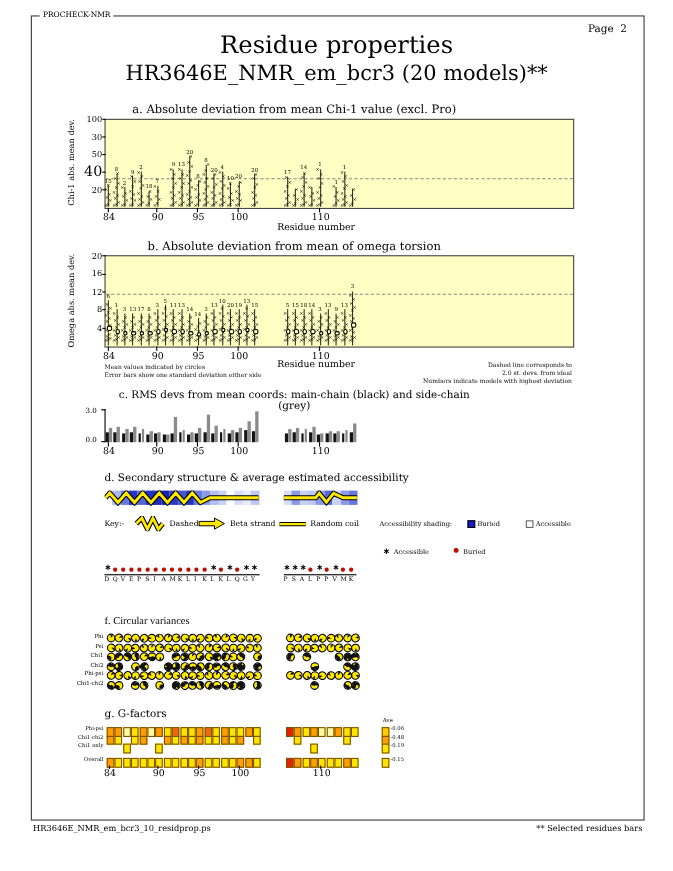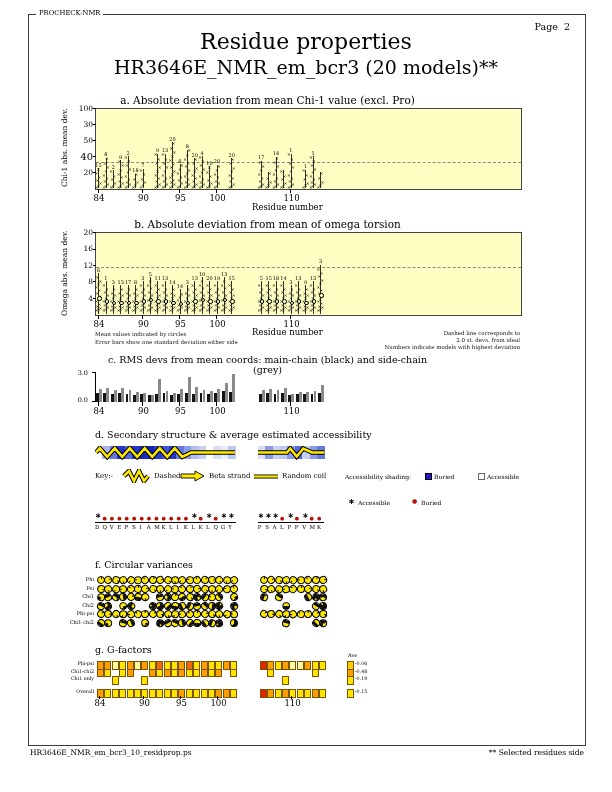--- a/index.html
+++ b/index.html
@@ -28,21 +28,21 @@
   <span class="abs" style="left:470px;top:21px;width:100px;text-align:right;font-size:9.5px;white-space:pre;">Page  2</span>
   <div class="abs center" style="left:0;width:612px;top:30px;font-size:22px;line-height:24px;">Residue properties</div>
   <div class="abs center" style="left:0;width:612px;top:57px;font-size:19px;line-height:21px;">HR3646E_NMR_em_bcr3 (20 models)**</div>
 
   <div class="abs center panel-title" style="left:95px;width:345px;top:95px;">a. Absolute deviation from mean Chi-1 value (excl. Pro)</div>
   <div class="abs vlabel" style="left:60px;top:106px;height:84px;width:10px;font-size:7.5px;">Chi-1 abs. mean dev.</div>
   <div class="abs plotbox" id="plot-a" style="left:95px;top:108px;width:425px;height:80px;">
       <div style="position: absolute; left: 0px; right: 0px; bottom: 25.6px; height: 0px; border-top: 1px dashed rgb(136, 136, 136);"></div>
       <div style="position: absolute; left: -22px; bottom: 12px; width: 19px; text-align: right; font-size: 7.5px; line-height: 8px;">20</div>
       <div style="position: absolute; left: -3px; bottom: 16px; width: 3px; height: 0.9px; background: rgb(0, 0, 0);"></div>
-      <div style="position: absolute; left: -22px; bottom: 28px; width: 19px; text-align: right; font-size: 10px; line-height: 8px;">40</div>
+      <div style="position: absolute; left: -22px; bottom: 28px; width: 19px; text-align: right; font-size: 13px; line-height: 8px;">40</div>
       <div style="position: absolute; left: -3px; bottom: 32px; width: 3px; height: 0.9px; background: rgb(0, 0, 0);"></div>
       <div style="position: absolute; left: -22px; bottom: 44px; width: 19px; text-align: right; font-size: 7.5px; line-height: 8px;">50</div>
       <div style="position: absolute; left: -3px; bottom: 48px; width: 3px; height: 0.9px; background: rgb(0, 0, 0);"></div>
       <div style="position: absolute; left: -22px; bottom: 60px; width: 19px; text-align: right; font-size: 7.5px; line-height: 8px;">30</div>
       <div style="position: absolute; left: -3px; bottom: 64px; width: 3px; height: 0.9px; background: rgb(0, 0, 0);"></div>
       <div style="position: absolute; left: -22px; bottom: 76px; width: 19px; text-align: right; font-size: 7.5px; line-height: 8px;">100</div>
       <div style="position: absolute; left: -3px; bottom: 80px; width: 3px; height: 0.9px; background: rgb(0, 0, 0);"></div>
       <div style="position: absolute; left: 2.2px; bottom: 1px; width: 1px; height: 20px; background: rgb(0, 0, 0); opacity: 0.8;"></div>
       <div style="position: absolute; left: -1.5px; bottom: -1.7px; font-size: 4.5px; line-height: 4.5px; font-family: &quot;DejaVu Sans&quot;, sans-serif;">×</div>
       <div style="position: absolute; left: 0.5px; bottom: -0.202365px; font-size: 4.5px; line-height: 4.5px; font-family: &quot;DejaVu Sans&quot;, sans-serif;">×</div>
@@ -946,21 +946,21 @@
       <div style="position: absolute; left: 199.8px; top: 11px; font-size: 5.5px; line-height: 6px;">P</div>
       <div style="position: absolute; left: 207.2px; top: -0.5px; font-size: 7.5px; line-height: 6px; color: rgb(0, 0, 0); font-weight: bold; font-family: &quot;DejaVu Sans&quot;, sans-serif;">∗</div>
       <div style="position: absolute; left: 207.2px; top: 11px; font-size: 5.5px; line-height: 6px;">V</div>
       <div style="position: absolute; left: 214.6px; top: 1.5px; font-size: 5px; line-height: 6px; color: rgb(187, 17, 0); font-weight: bold; font-family: &quot;DejaVu Sans&quot;, sans-serif;">●</div>
       <div style="position: absolute; left: 214.6px; top: 11px; font-size: 5.5px; line-height: 6px;">M</div>
       <div style="position: absolute; left: 222px; top: 1.5px; font-size: 5px; line-height: 6px; color: rgb(187, 17, 0); font-weight: bold; font-family: &quot;DejaVu Sans&quot;, sans-serif;">●</div>
       <div style="position: absolute; left: 222px; top: 11px; font-size: 5.5px; line-height: 6px;">K</div>
       <div style="position: absolute; left: 162.8px; top: 9px; width: 66.6px; height: 0px; border-top: 0.7px solid rgb(0, 0, 0);"></div>
     </div>
 
-  <div class="abs sec-title" style="left:95px;top:560px;">f. Circular variances</div>
+  <div class="abs sec-title" style="left:95px;top:560px;font-family:Liberation Serif, serif;">f. Circular variances</div>
   <div class="abs" id="pies-f" style="left:97px;top:576px;width:340px;height:54px;">
       <div style="position: absolute; left: -47px; top: 1px; width: 44px; text-align: right; font-size: 5px; line-height: 5px;">Phi</div>
       <div style="position: absolute; left: 0px; top: 0px; width: 6.2px; height: 6.2px; border-radius: 50%; border: 0.5px solid rgb(0, 0, 0); background: conic-gradient(rgb(17, 17, 17) 28.8deg, rgb(255, 232, 0) 28.8deg); transform: rotate(0deg);"></div>
       <div style="position: absolute; left: 7.4px; top: 0px; width: 6.2px; height: 6.2px; border-radius: 50%; border: 0.5px solid rgb(0, 0, 0); background: conic-gradient(rgb(17, 17, 17) 28.8deg, rgb(255, 232, 0) 28.8deg); transform: rotate(53deg);"></div>
       <div style="position: absolute; left: 14.8px; top: 0px; width: 6.2px; height: 6.2px; border-radius: 50%; border: 0.5px solid rgb(0, 0, 0); background: conic-gradient(rgb(17, 17, 17) 28.8deg, rgb(255, 232, 0) 28.8deg); transform: rotate(106deg);"></div>
       <div style="position: absolute; left: 22.2px; top: 0px; width: 6.2px; height: 6.2px; border-radius: 50%; border: 0.5px solid rgb(0, 0, 0); background: conic-gradient(rgb(17, 17, 17) 28.8deg, rgb(255, 232, 0) 28.8deg); transform: rotate(159deg);"></div>
       <div style="position: absolute; left: 29.6px; top: 0px; width: 6.2px; height: 6.2px; border-radius: 50%; border: 0.5px solid rgb(0, 0, 0); background: conic-gradient(rgb(17, 17, 17) 28.8deg, rgb(255, 232, 0) 28.8deg); transform: rotate(212deg);"></div>
       <div style="position: absolute; left: 37px; top: 0px; width: 6.2px; height: 6.2px; border-radius: 50%; border: 0.5px solid rgb(0, 0, 0); background: conic-gradient(rgb(17, 17, 17) 28.8deg, rgb(255, 232, 0) 28.8deg); transform: rotate(265deg);"></div>
       <div style="position: absolute; left: 44.4px; top: 0px; width: 6.2px; height: 6.2px; border-radius: 50%; border: 0.5px solid rgb(0, 0, 0); background: conic-gradient(rgb(17, 17, 17) 28.8deg, rgb(255, 232, 0) 28.8deg); transform: rotate(318deg);"></div>
       <div style="position: absolute; left: 51.8px; top: 0px; width: 6.2px; height: 6.2px; border-radius: 50%; border: 0.5px solid rgb(0, 0, 0); background: conic-gradient(rgb(17, 17, 17) 28.8deg, rgb(255, 232, 0) 28.8deg); transform: rotate(11deg);"></div>
@@ -1202,15 +1202,15 @@
       <div style="position: absolute; left: 39.4px; top: 38px; width: 16px; text-align: center; font-size: 8.5px; line-height: 9px;">90</div>
       <div style="position: absolute; left: 83.4px; top: 35px; width: 0.9px; height: 3px; background: rgb(0, 0, 0);"></div>
       <div style="position: absolute; left: 76.4px; top: 38px; width: 16px; text-align: center; font-size: 8.5px; line-height: 9px;">95</div>
       <div style="position: absolute; left: 120.4px; top: 35px; width: 0.9px; height: 3px; background: rgb(0, 0, 0);"></div>
       <div style="position: absolute; left: 113.4px; top: 38px; width: 16px; text-align: center; font-size: 8.5px; line-height: 9px;">100</div>
       <div style="position: absolute; left: 194.4px; top: 35px; width: 0.9px; height: 3px; background: rgb(0, 0, 0);"></div>
       <div style="position: absolute; left: 187.4px; top: 38px; width: 16px; text-align: center; font-size: 8.5px; line-height: 9px;">110</div>
     </div>
 
   <span class="abs" style="left:30px;top:748px;font-size:7.5px;">HR3646E_NMR_em_bcr3_10_residprop.ps</span>
-  <span class="abs right" style="left:380px;width:204px;top:748px;font-size:7.5px;">** Selected residues side</span>
+  <span class="abs right" style="left:380px;width:204px;top:748px;font-size:7.5px;">** Selected residues bars</span>
 
 </div>
 
 </body></html>

